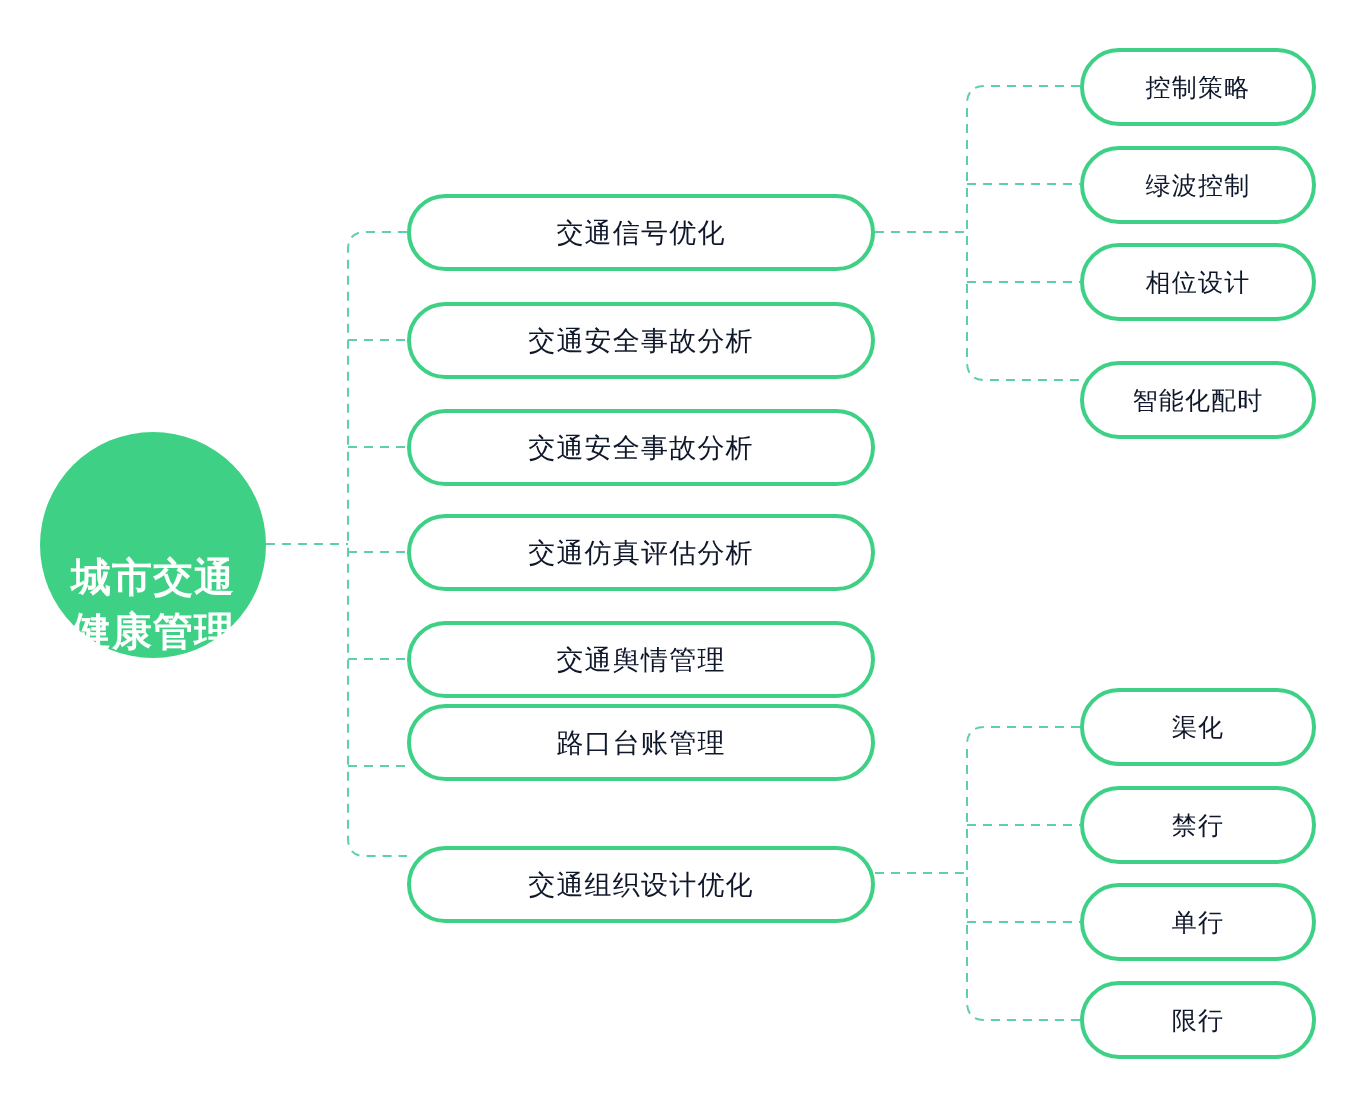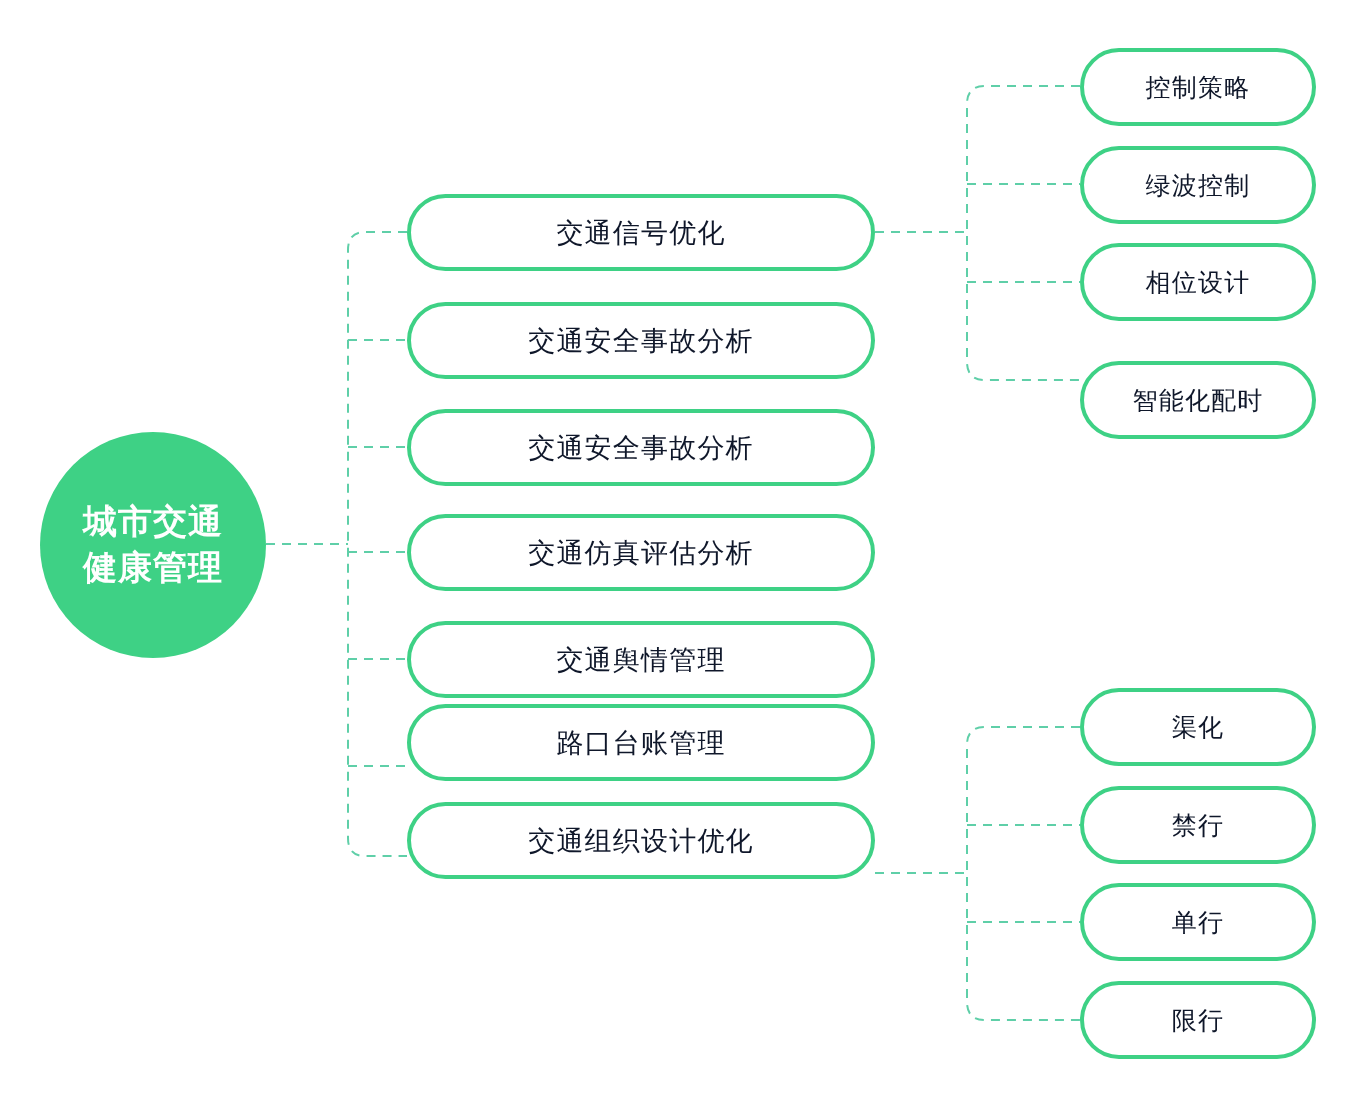--- a/index.html
+++ b/index.html
@@ -32,23 +32,23 @@
     position: absolute;
     left: 40px;
     top: 432px;
     width: 226px;
     height: 226px;
     border-radius: 50%;
     background: #3ED185;
     display: flex;
     flex-direction: column;
     align-items: center;
-    justify-content: center;
+    justify-content: flex-end;
     color: #ffffff;
-    font-size: 34px;
+    font-size: 40px;
     font-weight: bold;
     line-height: 1.35;
     letter-spacing: 1px;
     text-align: center;
     z-index: 3;
   }
   .hub-line { display: block; }
 
   
   .pill {
@@ -126,21 +126,21 @@
   </div>
   <div class="pill main" style="top:621px">
     <span>交通舆情管理</span>
   </div>
   <div class="pill main" style="top:514px">
     <span>交通仿真评估分析</span>
   </div>
   <div class="pill main" style="top:704px">
     <span>路口台账管理</span>
   </div>
-  <div class="pill main" style="top:802px">
+  <div class="pill main" style="top:846px">
     <span>交通组织设计优化</span>
   </div>
 
   <div class="pill sub" style="top:48px">
     <span>控制策略</span>
   </div>
   <div class="pill sub" style="top:146px">
     <span>绿波控制</span>
   </div>
   <div class="pill sub" style="top:243px">

